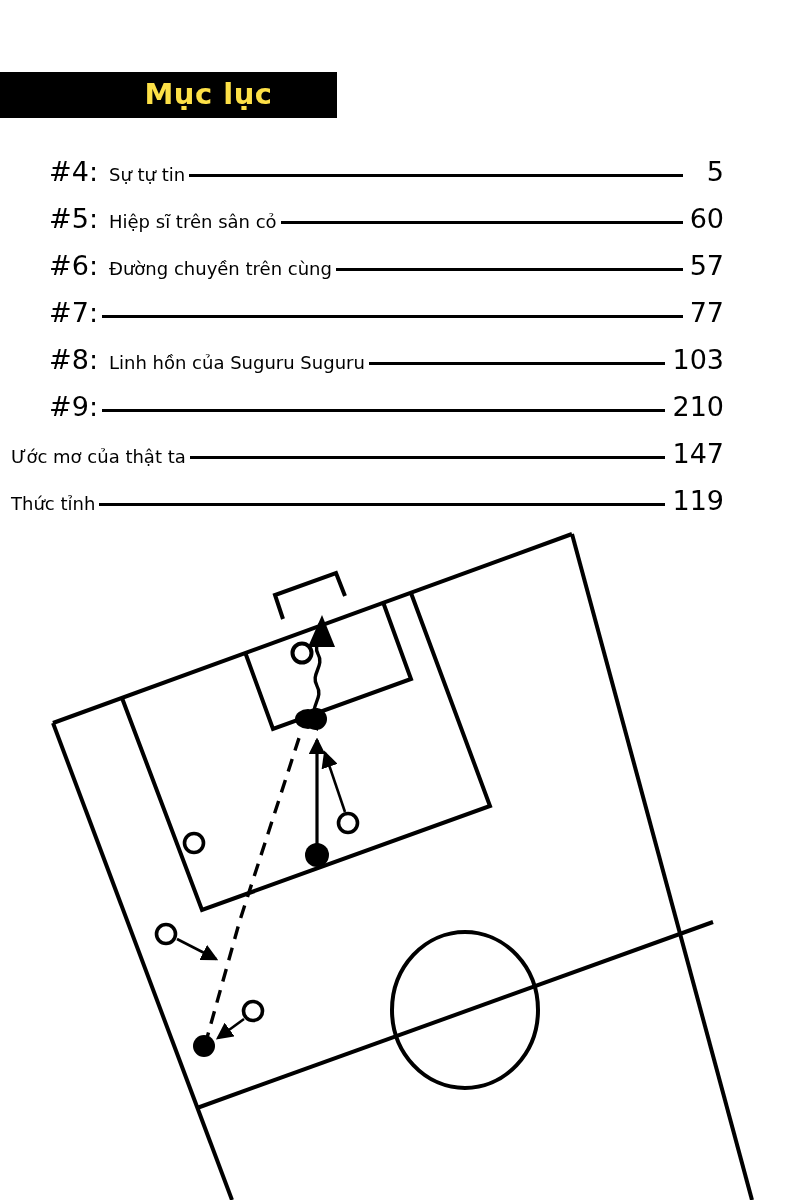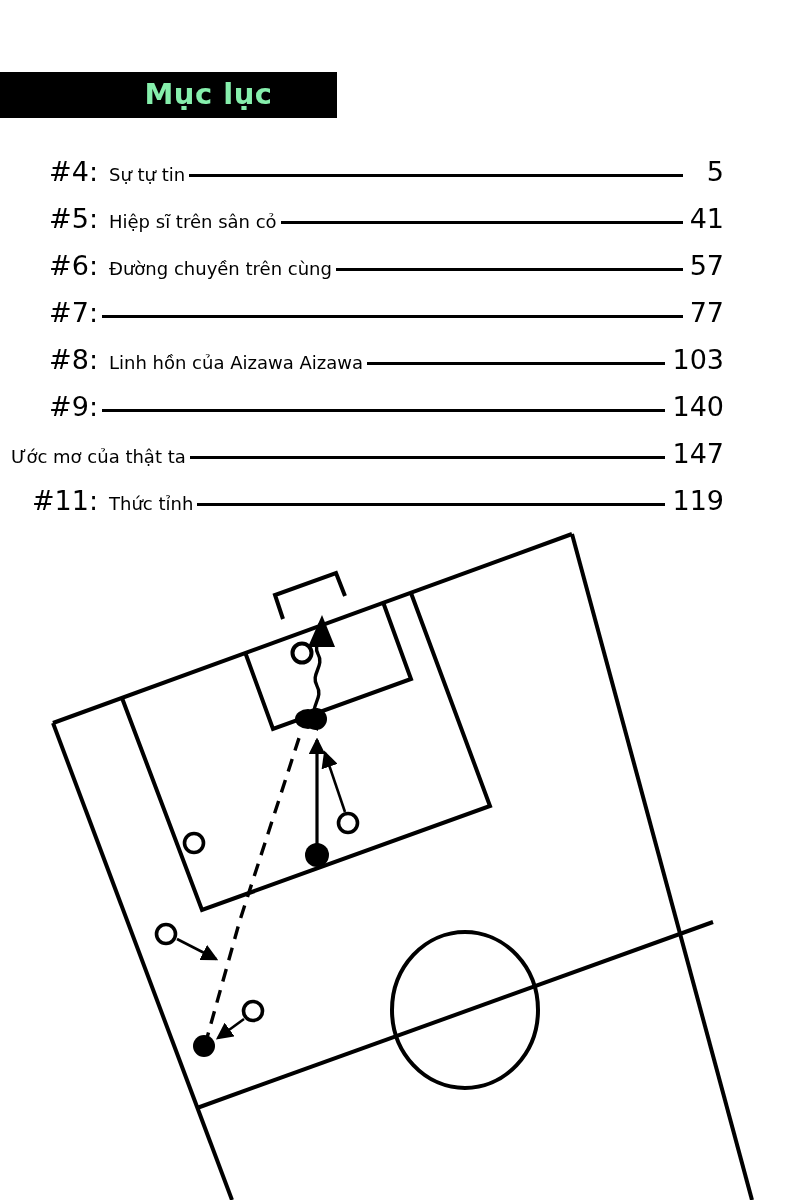--- a/index.html
+++ b/index.html
@@ -22,21 +22,21 @@
     left: 0;
     top: 72px;
     width: 337px;
     height: 46px;
     background: #000000;
     display: flex;
     align-items: center;
     justify-content: center;
   }
   #title-banner .banner-text {
-    color: #86efac;
+    color: #fde047;
     font-family: "DejaVu Sans", "Liberation Sans", sans-serif;
     font-size: 29px;
     font-weight: 700;
     letter-spacing: 0.5px;
     line-height: 1;
     padding-left: 80px;
     padding-bottom: 2px;
   }
 
   
@@ -111,57 +111,56 @@
     <span class="toc-num">#4:</span>
     <span class="toc-title">Sự tự tin</span>
     <span class="toc-leader"></span>
     <span class="toc-page">5</span>
   </div>
 
   <div class="toc-row">
     <span class="toc-num">#5:</span>
     <span class="toc-title">Hiệp sĩ trên sân cỏ</span>
     <span class="toc-leader"></span>
-    <span class="toc-page">41</span>
+    <span class="toc-page">60</span>
   </div>
 
   <div class="toc-row">
     <span class="toc-num">#6:</span>
     <span class="toc-title">Đường chuyền trên cùng</span>
     <span class="toc-leader"></span>
     <span class="toc-page">57</span>
   </div>
 
   <div class="toc-row">
     <span class="toc-num">#7:</span>
     <span class="toc-leader"></span>
     <span class="toc-page">77</span>
   </div>
 
   <div class="toc-row">
     <span class="toc-num">#8:</span>
-    <span class="toc-title">Linh hồn của Aizawa Aizawa</span>
+    <span class="toc-title">Linh hồn của Suguru Suguru</span>
     <span class="toc-leader"></span>
     <span class="toc-page">103</span>
   </div>
 
   <div class="toc-row">
     <span class="toc-num">#9:</span>
     <span class="toc-leader"></span>
-    <span class="toc-page">140</span>
+    <span class="toc-page">210</span>
   </div>
 
   <div class="toc-row">
     <span class="toc-title">Ước mơ của thật ta</span>
     <span class="toc-leader"></span>
     <span class="toc-page">147</span>
   </div>
 
   <div class="toc-row">
-    <span class="toc-num">#11:</span>
     <span class="toc-title">Thức tỉnh</span>
     <span class="toc-leader"></span>
     <span class="toc-page">119</span>
   </div>
 
 </div>
 
 <div id="pitch-diagram">
   <svg width="800" height="700" viewBox="0 0 800 700" xmlns="http://www.w3.org/2000/svg">
 

